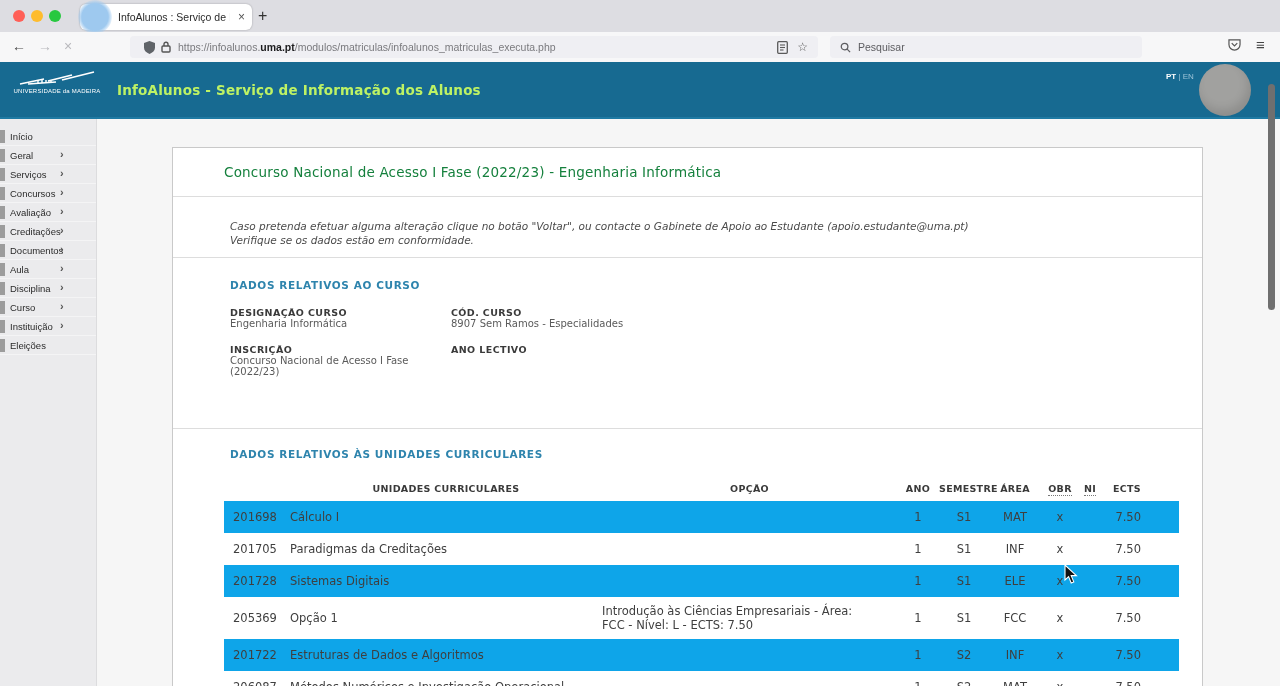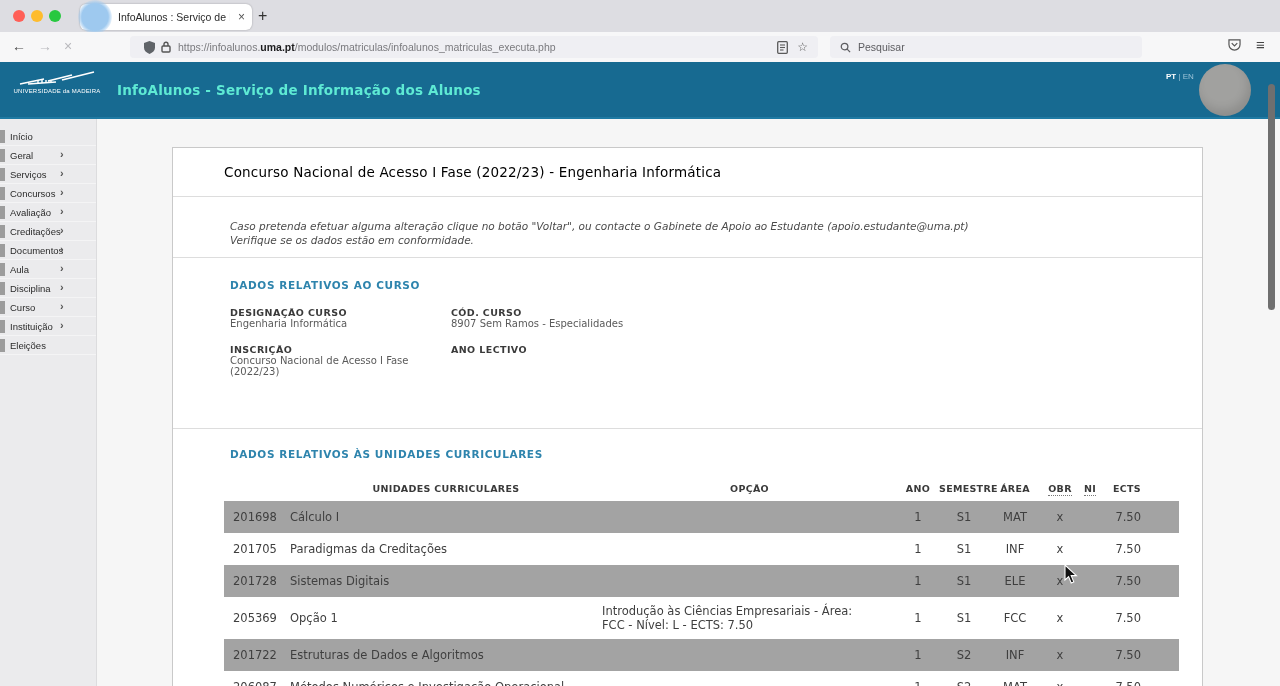--- a/index.html
+++ b/index.html
@@ -53,21 +53,21 @@
   .pocket { position:absolute; left:1228px; top:39px; }
   .hamburger { position:absolute; left:1256px; top:36px; font-size:15px; color:#444; }
   
   .appheader {
     position:absolute; left:0; top:62px; width:1280px; height:57px;
     background:#176a91; border-bottom:2px solid #1f7aa3;
   }
   .uma-logo { position:absolute; left:12px; top:9px; width:90px; text-align:center; }
   .uma-logo-text { display:block; color:#fff; font-size:6px; letter-spacing:.2px; margin-top:1px; }
   .app-title {
-    position:absolute; left:117px; top:20px; color:#5eead4; font-weight:bold;
+    position:absolute; left:117px; top:20px; color:#bef264; font-weight:bold;
     font-size:13.5px; letter-spacing:.2px; font-family:"DejaVu Sans", sans-serif;
   }
   .lang { position:absolute; left:1166px; top:10px; font-size:8px; color:#fff; font-weight:bold; }
   .lang .dim { color:#9cc4d8; font-weight:normal; }
   .avatar {
     position:absolute; left:1199px; top:2px; width:52px; height:52px; border-radius:50%;
     background:#a1a19f; box-shadow:inset -3px -6px 10px rgba(0,0,0,.12);
   }
   
   .sidebar {
@@ -82,21 +82,21 @@
   .side-bullet { position:absolute; left:0; top:3px; width:5px; height:13px; background:#9c9c9c; }
   .side-label { margin-left:10px; font-size:9.5px; color:#2a2a2a; }
   .side-chevron { position:absolute; left:60px; top:2px; font-size:11px; color:#555; font-weight:bold; }
   
   .card {
     position:absolute; left:172px; top:147px; width:1031px; height:600px;
     background:#fff; border:1px solid #c9c9c9;
     font-family:"DejaVu Sans", sans-serif; color:#3a3a3a;
   }
   .sec { border-bottom:1px solid #ddd; }
-  .sec-title { height:49px; line-height:49px; padding-left:51px; font-size:13.5px; letter-spacing:.2px; color:#000000; }
+  .sec-title { height:49px; line-height:49px; padding-left:51px; font-size:13.5px; letter-spacing:.2px; color:#15803d; }
   .sec-notice { padding:22px 40px 10px 57px; }
   .notice-line { font-style:italic; font-size:10.5px; color:#4a4a4a; line-height:14px; }
   .sec-course { height:150px; }
   .blue-heading { font-size:10.5px; font-weight:bold; color:#2e84ad; letter-spacing:.6px; }
   .sec-course .blue-heading { margin:21px 0 16px 57px; }
   .course-grid {
     margin:15px 0 0 57px; display:grid; grid-template-columns:221px auto;
     grid-row-gap:15px;
   }
   .f-label { font-size:9.5px; font-weight:bold; color:#3a3a3a; letter-spacing:.4px; }
@@ -108,21 +108,21 @@
     font-size:9.5px; font-weight:bold; color:#3a3a3a; letter-spacing:.3px;
     height:26px; text-align:center; vertical-align:middle; white-space:nowrap;
   }
   table.units td {
     font-size:11.5px; color:#3f3f3f; height:32px; vertical-align:middle;
   }
   td.opt { font-size:11px; line-height:14px; padding:7px 20px 7px 0; }
   .c-center { text-align:center !important; }
   .c-right { text-align:right !important; padding-right:38px !important; }
   .c-code { padding-left:9px !important; }
-  tr.stripe { background:#a3a3a3; }
+  tr.stripe { background:#0ea5e9; }
   .dotted { border-bottom:1px dotted #777; padding-bottom:1px; }
   
   .scroll-thumb {
     position:absolute; left:1268px; top:84px; width:7px; height:226px;
     background:#6f6f6f; border-radius:4px;
   }
   .cursor { position:absolute; left:1064px; top:564px; }
   svg.icon { display:block; }
 </style>
 </head>

